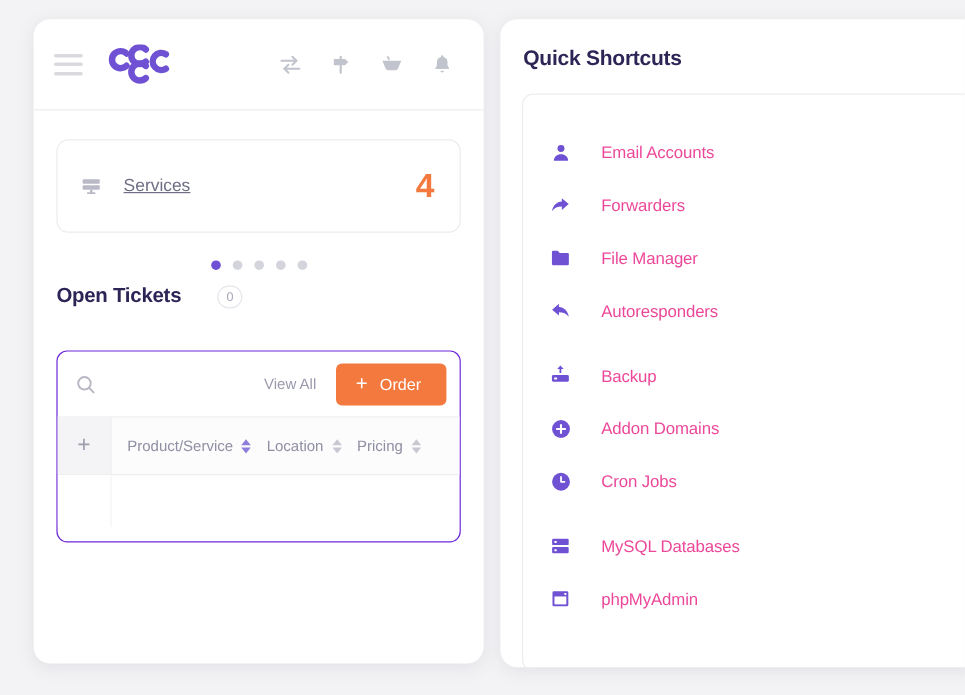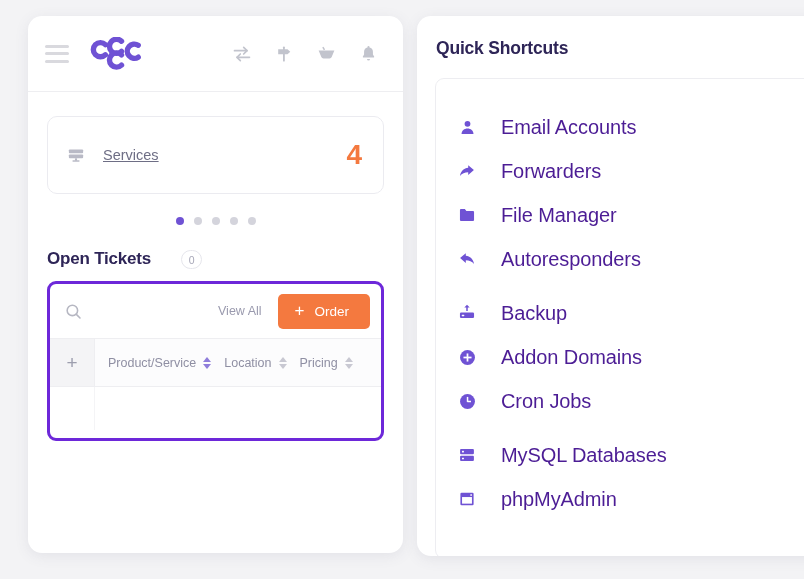--- a/index.html
+++ b/index.html
@@ -145,21 +145,21 @@
   .dot {
     width: 8px; height: 8px;
     border-radius: 50%;
     background: #d4d4dc;
     cursor: pointer;
   }
   .dot.active { background: #6f52d4; }
 
   
   .tabs {
-    margin-top: 24px;
+    margin-top: 12px;
     padding: 0 19px;
     display: flex;
     align-items: flex-end;
     gap: 30px;
   }
   .tab {
     font-size: 17px;
     font-weight: 700;
     color: #2e2557;
     letter-spacing: -0.2px;
@@ -177,22 +177,22 @@
     min-width: 21px;
     height: 19px;
     display: flex;
     align-items: center;
     justify-content: center;
     padding: 0 5px;
   }
 
   
   .table-panel {
-    margin: 12px 19px 0 19px;
-    border: 3px solid #6d28d9;
+    margin: 35px 19px 0 19px;
+    border: 1px solid #6d28d9;
     border-radius: 9px;
     overflow: hidden;
     background: #fff;
     height: 160px;
   }
   .table-toolbar {
     height: 54px;
     display: flex;
     align-items: center;
     padding: 0 11px 0 14px;
@@ -329,22 +329,22 @@
     width: 22px;
     height: 22px;
     color: #6f52d4;
     display: flex;
     align-items: center;
     justify-content: center;
     flex: 0 0 auto;
   }
   .sc-label {
     margin-left: 23px;
-    font-size: 20px;
-    color: #4c1d95;
+    font-size: 14px;
+    color: #ec4899;
     letter-spacing: -0.1px;
   }
   .sc-gap { height: 10px; }
 </style>
 </head>
 <body>
 
 <div class="page">
 
   <div class="left-card">

